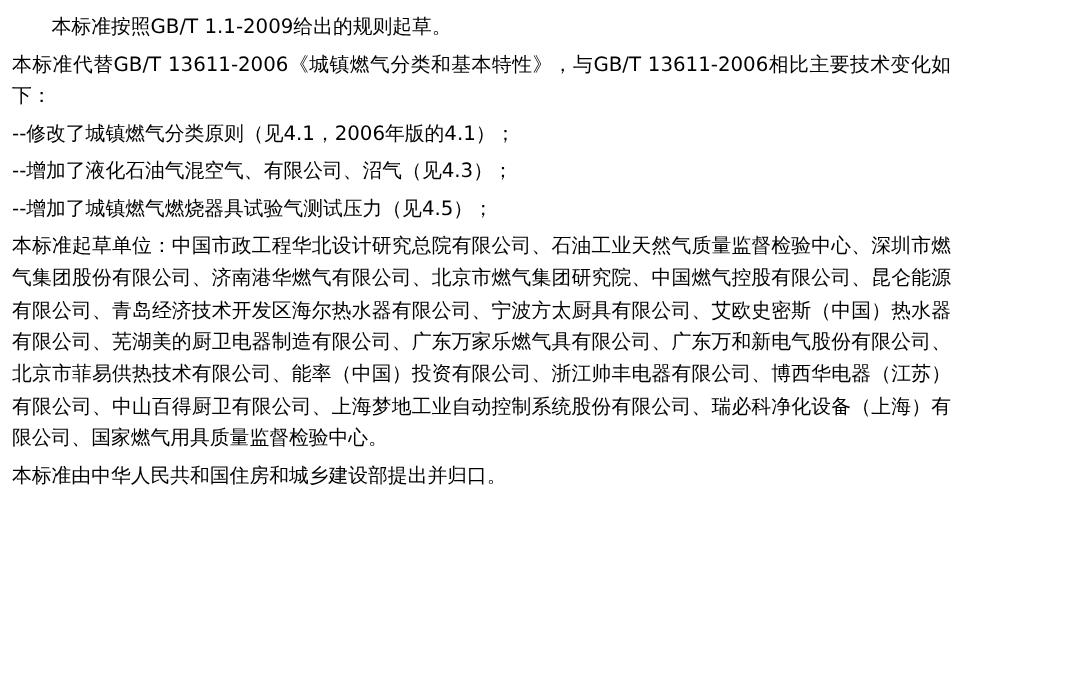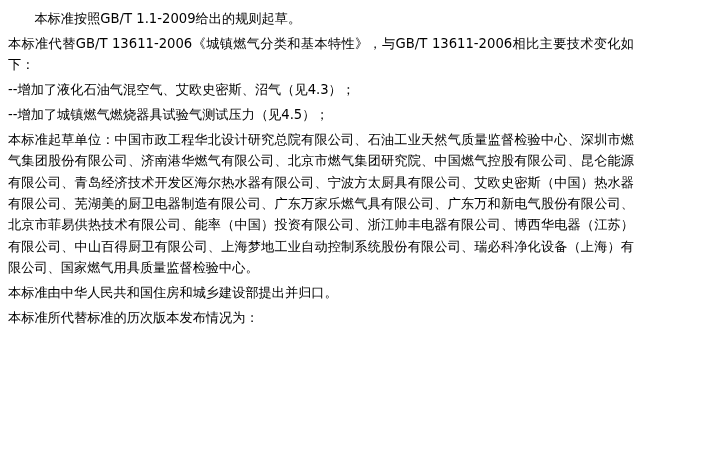--- a/index.html
+++ b/index.html
@@ -31,19 +31,19 @@
   .indent {
     text-indent: 2em;
   }
 </style>
 </head>
 <body>
 
 <div class="page">
   <p class="para indent">本标准按照GB/T 1.1-2009给出的规则起草。</p>
   <p class="para">本标准代替GB/T 13611-2006《城镇燃气分类和基本特性》，与GB/T 13611-2006相比主要技术变化如下：</p>
-  <p class="para">--增加了液化石油气混空气、艾欧史密斯、沼气（见4.3）；</p>
+  <p class="para">--修改了城镇燃气分类原则（见4.1，2006年版的4.1）；</p>
+  <p class="para">--增加了液化石油气混空气、有限公司、沼气（见4.3）；</p>
   <p class="para">--增加了城镇燃气燃烧器具试验气测试压力（见4.5）；</p>
   <p class="para">本标准起草单位：中国市政工程华北设计研究总院有限公司、石油工业天然气质量监督检验中心、深圳市燃气集团股份有限公司、济南港华燃气有限公司、北京市燃气集团研究院、中国燃气控股有限公司、昆仑能源有限公司、青岛经济技术开发区海尔热水器有限公司、宁波方太厨具有限公司、艾欧史密斯（中国）热水器有限公司、芜湖美的厨卫电器制造有限公司、广东万家乐燃气具有限公司、广东万和新电气股份有限公司、北京市菲易供热技术有限公司、能率（中国）投资有限公司、浙江帅丰电器有限公司、博西华电器（江苏）有限公司、中山百得厨卫有限公司、上海梦地工业自动控制系统股份有限公司、瑞必科净化设备（上海）有限公司、国家燃气用具质量监督检验中心。</p>
   <p class="para">本标准由中华人民共和国住房和城乡建设部提出并归口。</p>
-  <p class="para">本标准所代替标准的历次版本发布情况为：</p>
 
 </div>
 
 </body></html>

